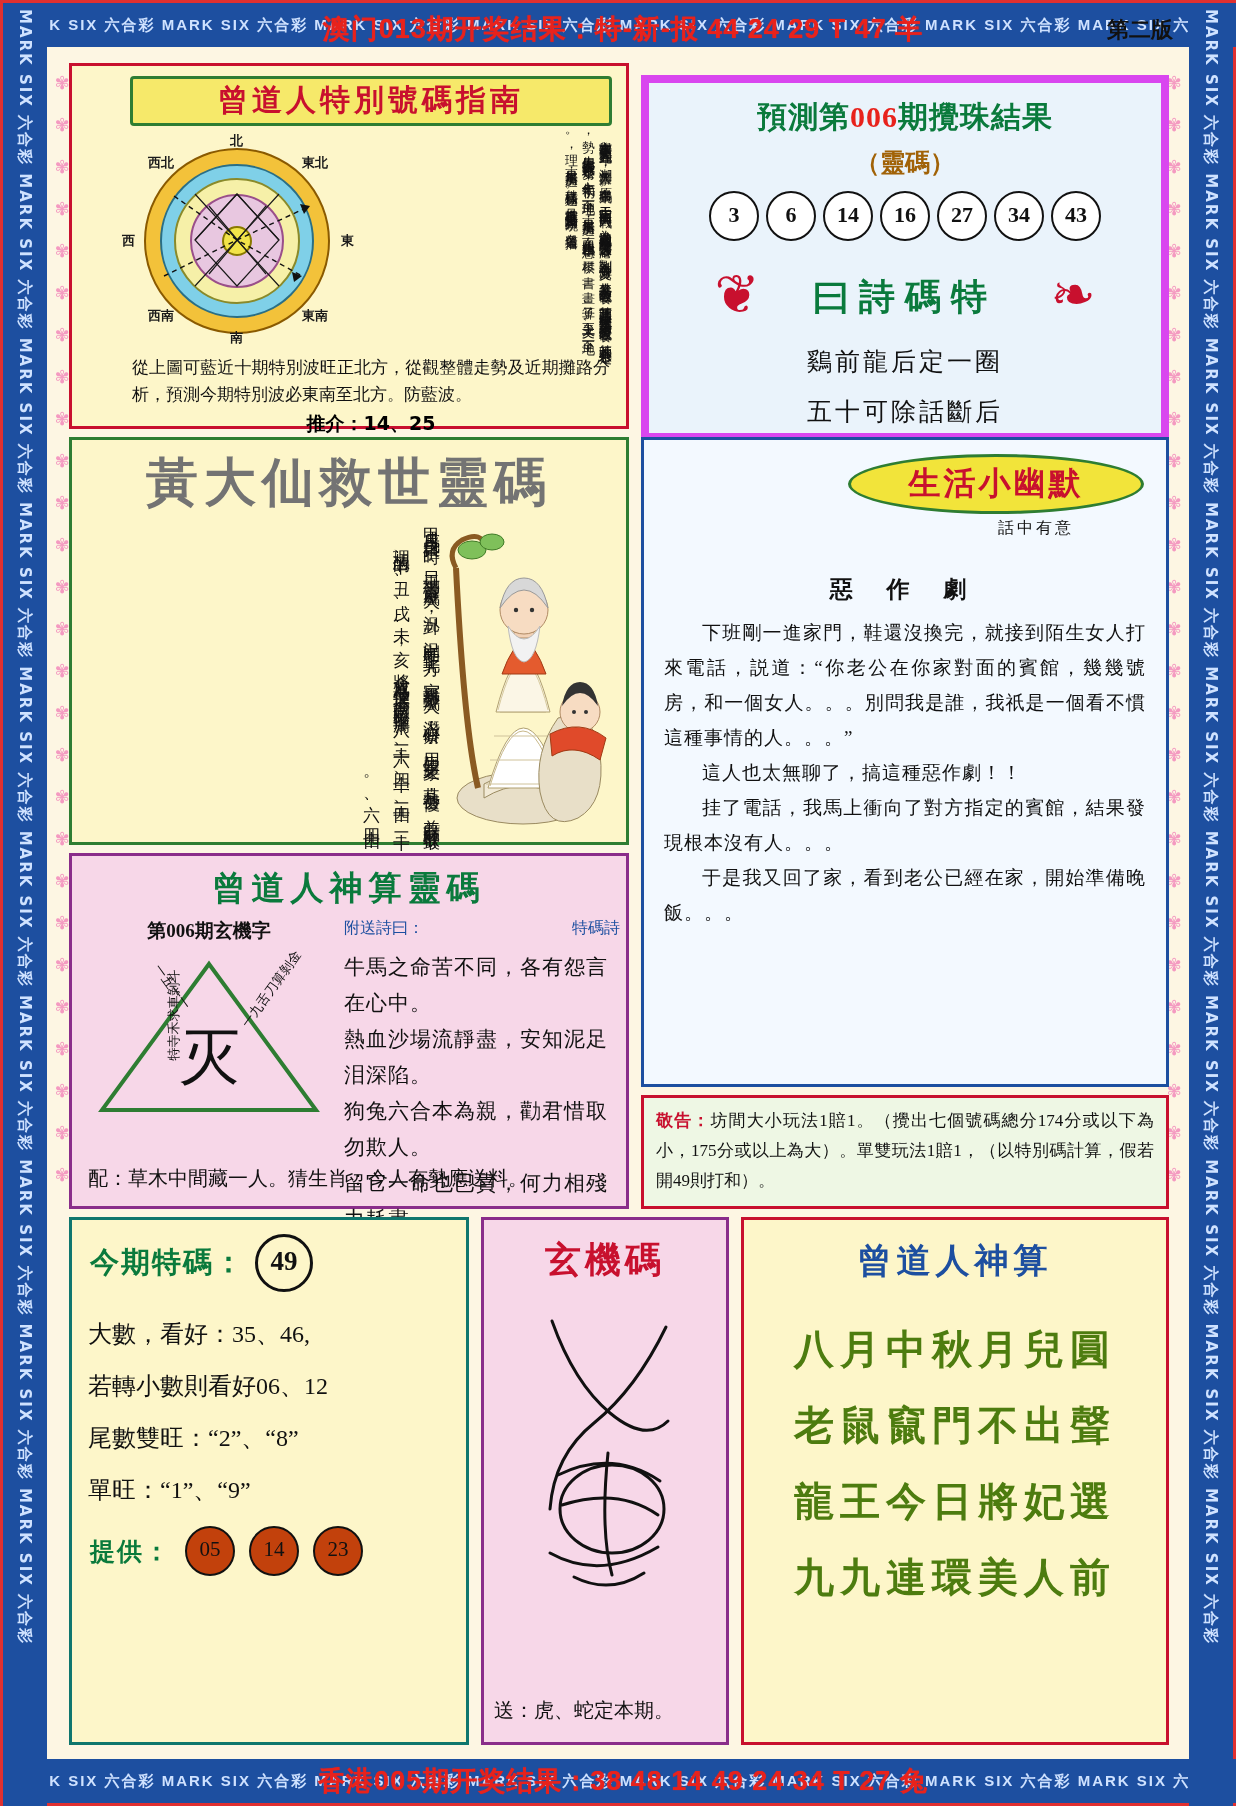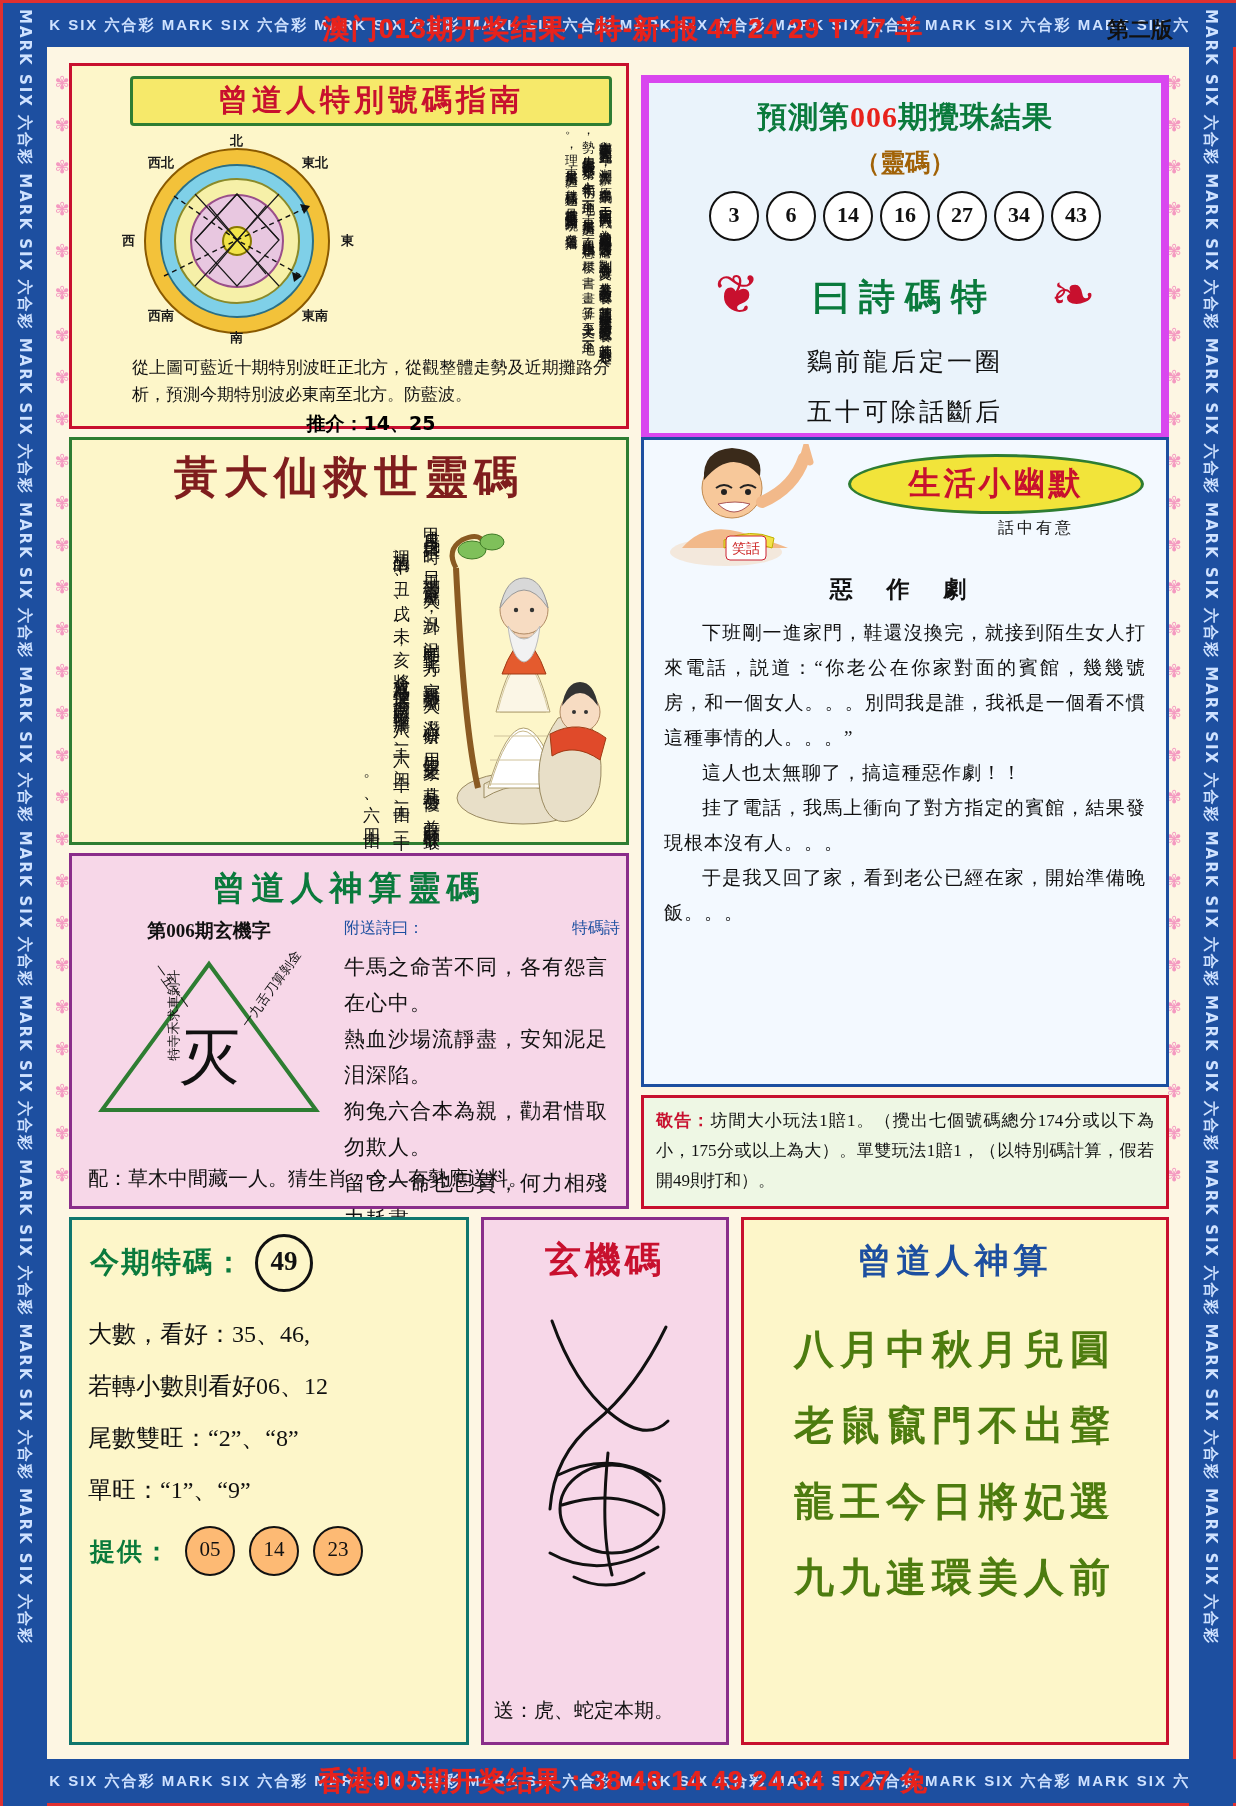--- a/index.html
+++ b/index.html
@@ -142,21 +142,21 @@
   .wreath .leafL{left:2px;}
   .wreath .leafR{right:2px;}
   .p2 .poem{
     text-align:center;font-size:25px;line-height:42px;color:#111;margin-top:8px;
     font-family:"Liberation Serif",serif;letter-spacing:3px;
   }
 
   
   .p3{left:4px;top:382px;width:560px;height:408px;background:#fdf6c9;border:3px solid #2e7d32;}
   .p3 .title{
-    text-align:center;font-size:44px;font-weight:bold;color:#7f1d1d;margin-top:8px;
+    text-align:center;font-size:52px;font-weight:bold;color:#737373;margin-top:8px;
     letter-spacing:6px;font-family:"Liberation Serif",serif;
   }
   .p3 .cols{
     position:absolute;left:14px;top:74px;width:360px;height:310px;
     writing-mode:vertical-rl;direction:rtl;
     font-size:17px;line-height:30px;color:#111;letter-spacing:3px;
     font-family:"Liberation Serif",serif;
   }
   .p3 .figure{
     position:absolute;right:8px;top:58px;width:190px;height:330px;
@@ -224,21 +224,21 @@
     font-size:27px;line-height:48px;text-align:center;font-weight:bold;color:#111;
     font-family:"Liberation Serif",serif;background:#fdf6c9;
   }
   .p7 .lines{margin:16px 16px 0;font-size:24px;line-height:52px;color:#111;
     font-family:"Liberation Serif",serif;}
   .p7 .prov{display:flex;align-items:center;margin:10px 0 0 18px;}
   .p7 .prov .lbl{font-size:25px;font-weight:bold;color:#0a7a3c;letter-spacing:2px;
     font-family:"Liberation Serif",serif;}
   .p7 .prov .b{
     margin-left:14px;width:46px;height:46px;border-radius:50%;border:2px solid #111;
-    font-size:21px;line-height:42px;text-align:center;color:#111;background:#fdba74;
+    font-size:21px;line-height:42px;text-align:center;color:#111;background:#c2410c;
     font-family:"Liberation Serif",serif;
   }
   
   .p8{left:416px;top:1162px;width:248px;height:528px;background:#f7d7e8;border:3px solid #8a2d8a;}
   .p8 .title{
     text-align:center;font-size:36px;font-weight:bold;color:#c8102e;margin-top:16px;
     letter-spacing:4px;font-family:"Liberation Serif",serif;
   }
   .p8 .glyph{margin:18px auto 0;width:210px;height:300px;}
   .p8 .foot{
@@ -433,37 +433,20 @@
           <path d="M134 208 q18 -26 36 0 q-4 -24 -18 -24 q-14 0 -18 24z" fill="#333"></path>
           <circle cx="146" cy="214" r="2" fill="#333"></circle>
             <circle cx="158" cy="214" r="2" fill="#333"></circle>
           <path d="M122 236 q30 -16 56 4 l-6 22 q-26 -18 -48 -4z" fill="#e04a2a" stroke="#a03a14"></path>
         </svg>
       </div>
     </div>
 
     <div class="panel p4">
       <div class="hdr">
-        <div class="cartoon">
-          <svg width="210" height="126" viewBox="0 0 210 126">
-            <ellipse cx="60" cy="108" rx="56" ry="14" fill="#f4c99a" opacity="0.35"></ellipse>
-            <path d="M16 104 q22 -26 58 -16 q34 10 48 16 z" fill="#f2b98a"></path>
-            <path d="M58 96 q26 -12 50 -2 l-2 10 q-26 -10 -48 0z" fill="#f2e24a" stroke="#c0b000"></path>
-            <rect x="60" y="92" width="40" height="24" rx="4" fill="#fff" stroke="#c23"></rect>
-            <text x="80" y="109" font-size="14" fill="#c22" text-anchor="middle" font-family="Liberation Serif,serif">笑話</text>
-            <circle cx="66" cy="44" r="30" fill="#f7c89a" stroke="#c08a50"></circle>
-            <path d="M38 36 q28 -34 56 -4 q4 -26 -28 -28 q-30 2 -28 32z" fill="#3a2a1a"></path>
-            <path d="M50 44 q8 -6 16 0 M74 44 q8 -6 16 0" stroke="#222" stroke-width="2" fill="none"></path>
-            <circle cx="58" cy="48" r="3" fill="#222"></circle>
-              <circle cx="82" cy="48" r="3" fill="#222"></circle>
-            <path d="M52 60 q16 16 32 0 q-14 -4 -32 0z" fill="#fff" stroke="#a55"></path>
-            <path d="M96 58 q32 -14 42 -44" stroke="#f2b98a" stroke-width="12" fill="none" stroke-linecap="round"></path>
-            <path d="M136 18 l4 -14 l4 14" stroke="#f2b98a" stroke-width="7" fill="none" stroke-linecap="round"></path>
-          </svg>
-        </div>
         <div class="oval">生活小幽默</div>
         <div class="sub">話中有意</div>
       </div>
       <div class="jtitle">惡 作 劇</div>
       <div class="jbody">
         <p>下班剛一進家門，鞋還沒換完，就接到陌生女人打來電話，説道：“你老公在你家對面的賓館，幾幾號房，和一個女人。。。別問我是誰，我祇是一個看不慣這種事情的人。。。”</p>
         <p>這人也太無聊了，搞這種惡作劇！！</p>
         <p>挂了電話，我馬上衝向了對方指定的賓館，結果發現根本沒有人。。。</p>
         <p>于是我又回了家，看到老公已經在家，開始準備晚飯。。。</p>
       </div>

